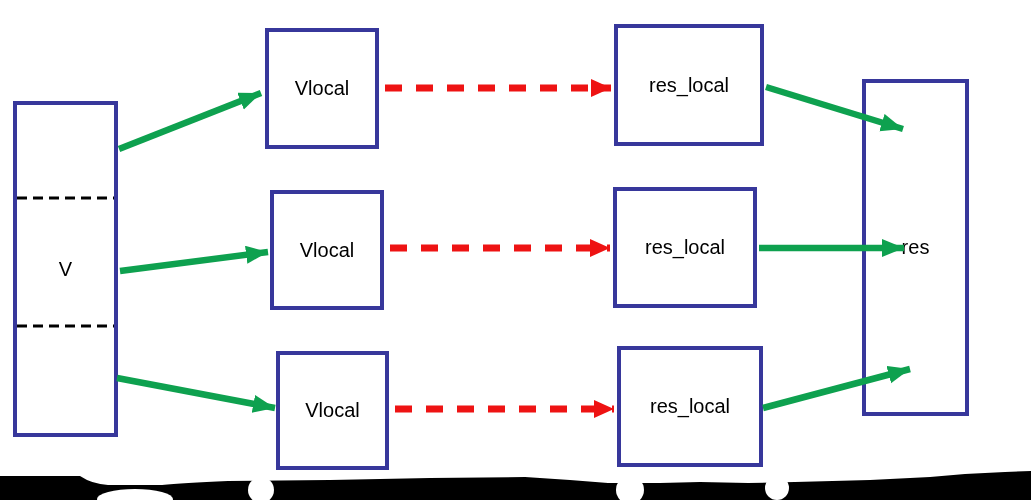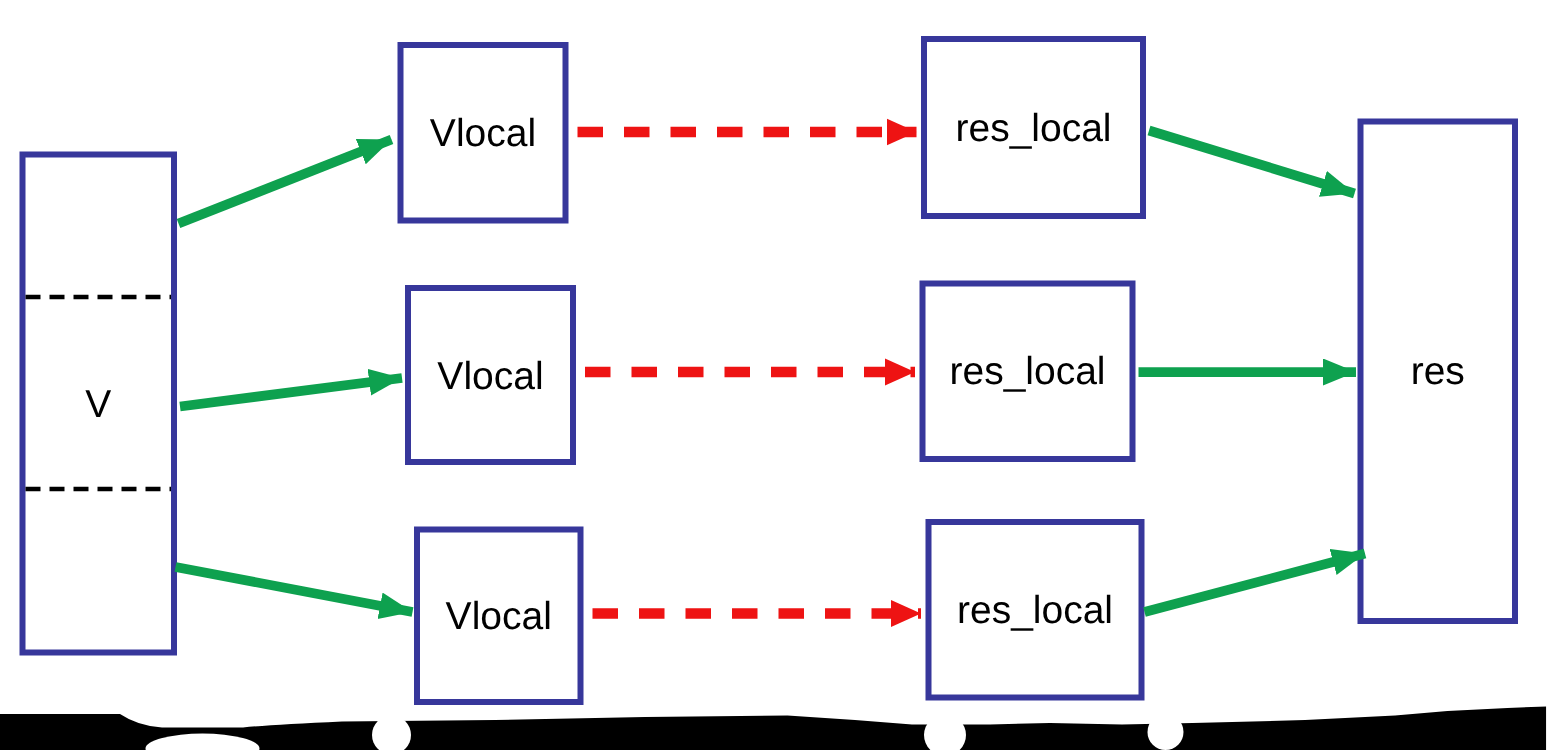--- a/index.html
+++ b/index.html
@@ -11,32 +11,32 @@
     overflow:hidden;
   }
   .box{
     position:absolute;
     box-sizing:border-box;
     border:4px solid var(--box-border,#333399);
     background:#ffffff;
     display:flex;align-items:center;justify-content:center;
   }
   .box .label{
-    font-size:26px;
+    font-size:20px;
     color:var(--label-text,#000000);
     white-space:nowrap;
   }
   #node-v        {left:13px;  top:101px; width:105px; height:336px;}
   #node-vlocal1  {left:265px; top:28px;  width:114px; height:121px;}
   #node-vlocal2  {left:270px; top:190px; width:114px; height:120px;}
   #node-vlocal3  {left:276px; top:351px; width:113px; height:119px;}
   #node-reslocal1{left:614px; top:24px;  width:150px; height:122px;}
   #node-reslocal2{left:613px; top:187px; width:144px; height:121px;}
   #node-reslocal3{left:617px; top:346px; width:146px; height:121px;}
-  #node-res      {left:905px; top:79px;  width:107px; height:337px;}
+  #node-res      {left:862px; top:79px;  width:107px; height:337px;}
 
   svg.overlay{
     position:absolute;left:0;top:0;width:1031px;height:500px;
     pointer-events:none;
   }
   .shaft-green{stroke:var(--green-arrow,#0ea14f);stroke-width:6.5;fill:none;}
   .shaft-red{stroke:var(--red-arrow,#ee1313);stroke-width:7;stroke-dasharray:17 14;fill:none;}
   .head-green{fill:var(--green-arrow,#0ea14f);stroke:none;}
   .head-red{fill:var(--red-arrow,#ee1313);stroke:none;}
   .divider{stroke:var(--label-text,#000000);stroke-width:3;stroke-dasharray:10 6;fill:none;}

